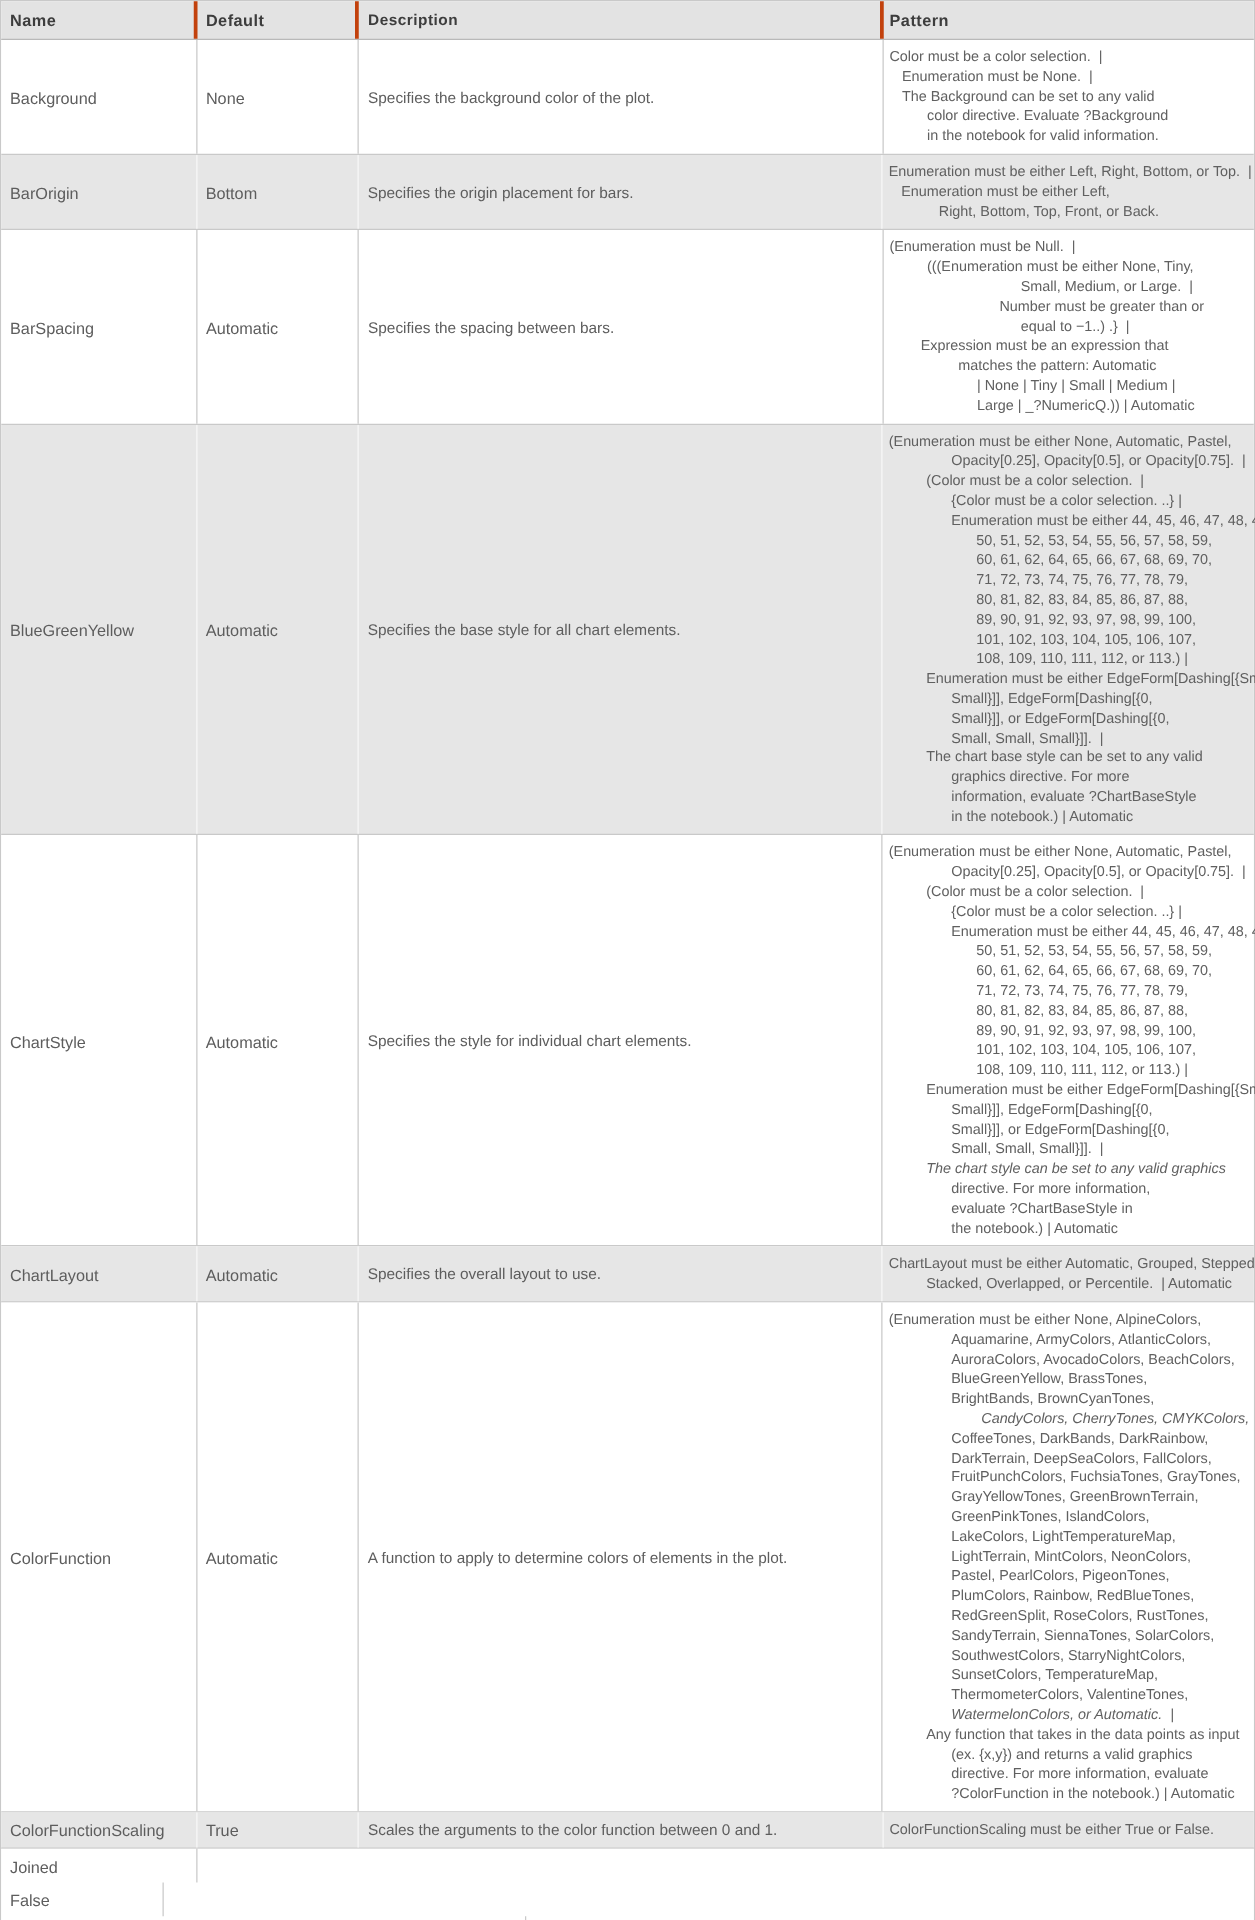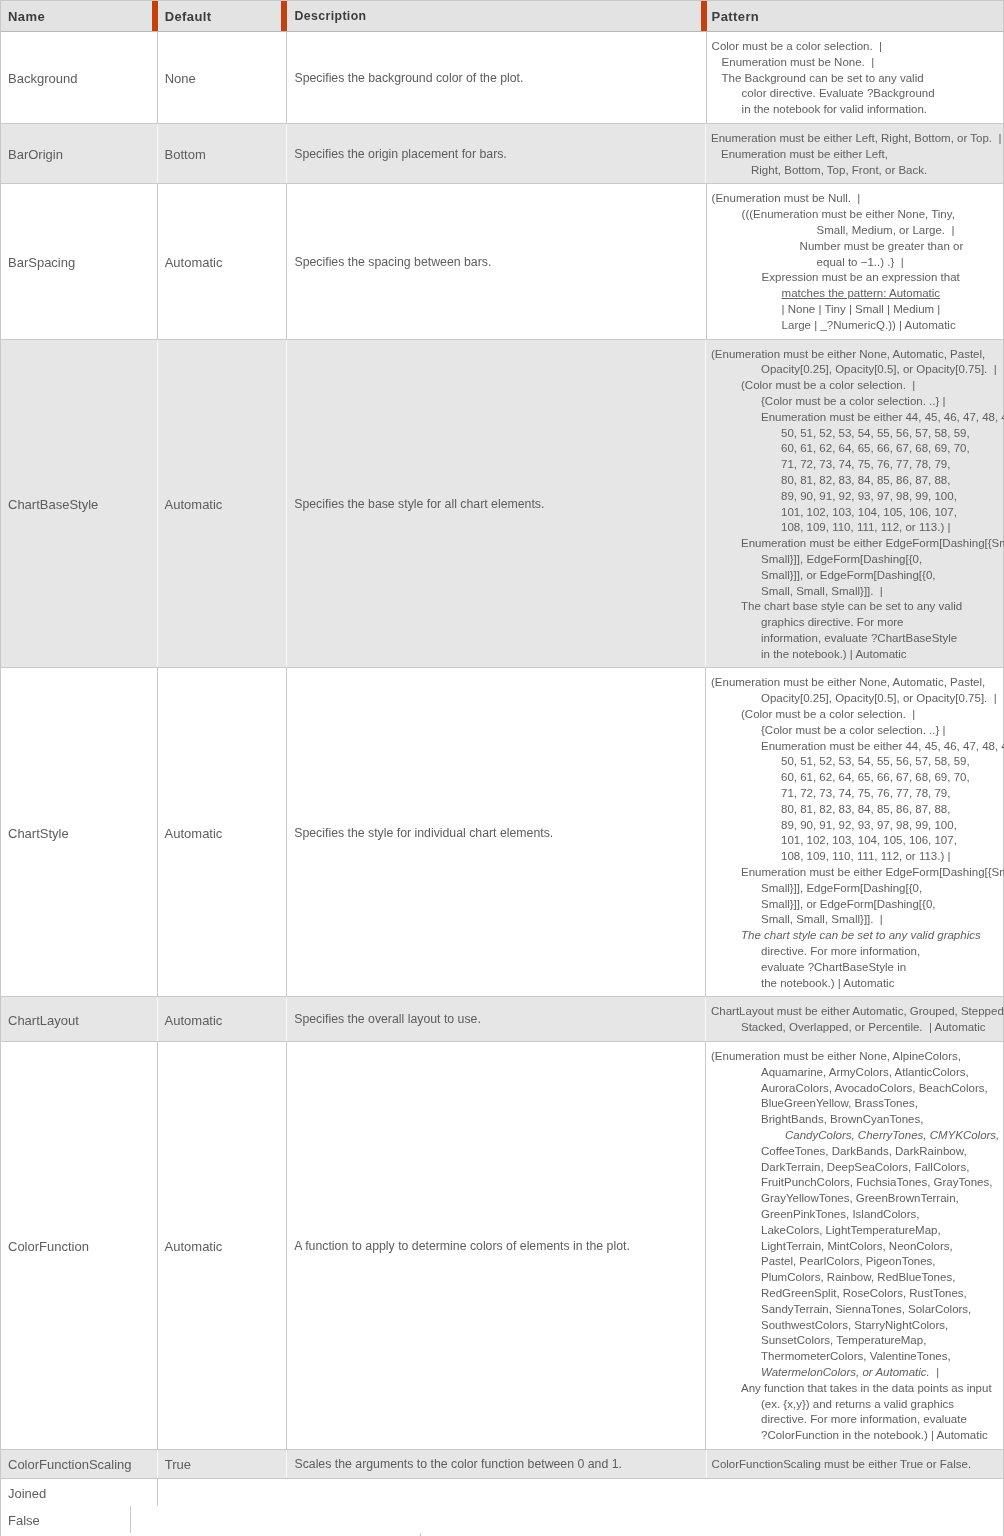--- a/index.html
+++ b/index.html
@@ -8,21 +8,21 @@
     width:1004px; box-sizing:border-box;
     border-top:1px solid #c9c9c9; border-left:1px solid #c9c9c9; border-right:1px solid #c9c9c9;
     border-bottom:2px solid #9b9b9b;
   }
   .hrow {
     display:flex; background:#e3e3e3; height:30px; align-items:center;
     border-bottom:1px solid #b9b9b9;
   }
   .hcell {
     box-sizing:border-box; font-weight:bold; color:#3d3d3d; font-size:13px;
-    letter-spacing:0.4px; padding:0 7px; border-right:6px solid #c2410c; height:30px;
+    letter-spacing:0.4px; padding:0 7px; border-right:3px solid #c2410c; height:30px;
     display:flex; align-items:center;
   }
   .row { display:flex; border-bottom:1px solid #c9c9c9; background:#ffffff; }
   .row:last-child { border-bottom:none;flex-direction:column; }
   .row.gray { background:#e6e6e6; }
   .cell {
     box-sizing:border-box; padding:7px 6px 5px 7px; color:#5d5d5d;
     border-right:1px solid #c9c9c9;
   }
   .row.gray .cell { border-right-color:#f8f8f8; }
@@ -76,28 +76,28 @@
         <div class="cell c-default vcen">Automatic</div>
         <div class="cell c-desc vcen">
           <div class="line" style="margin-left: 0px;">Specifies the spacing between bars.</div>
         </div>
         <div class="cell c-pattern">
           <div class="line" style="margin-left: 0px;">(Enumeration must be Null.  |</div>
           <div class="line" style="margin-left: 30px;">(((Enumeration must be either None, Tiny,</div>
           <div class="line" style="margin-left: 105px;">Small, Medium, or Large.  |</div>
           <div class="line" style="margin-left: 88px;">Number must be greater than or</div>
           <div class="line" style="margin-left: 105px;">equal to −1..) .}  |</div>
-          <div class="line" style="margin-left: 50px;">Expression must be an expression that</div>
-          <div class="line" style="margin-left: 70px; text-decoration: underline;">matches the pattern: Automatic</div>
+          <div class="line" style="margin-left: 25px;">Expression must be an expression that</div>
+          <div class="line" style="margin-left: 55px;">matches the pattern: Automatic</div>
           <div class="line" style="margin-left: 70px;">| None | Tiny | Small | Medium |</div>
           <div class="line" style="margin-left: 70px;">Large | _?NumericQ.)) | Automatic</div>
         </div>
       </div>
       <div class="row gray">
-        <div class="cell c-name vcen">ChartBaseStyle</div>
+        <div class="cell c-name vcen">BlueGreenYellow</div>
         <div class="cell c-default vcen">Automatic</div>
         <div class="cell c-desc vcen">
           <div class="line" style="margin-left: 0px;">Specifies the base style for all chart elements.</div>
         </div>
         <div class="cell c-pattern">
           <div class="line" style="margin-left: 0px;">(Enumeration must be either None, Automatic, Pastel,</div>
           <div class="line" style="margin-left: 50px;">Opacity[0.25], Opacity[0.5], or Opacity[0.75].  |</div>
           <div class="line" style="margin-left: 30px;">(Color must be a color selection.  |</div>
           <div class="line" style="margin-left: 50px;">{Color must be a color selection. ..} |</div>
           <div class="line" style="margin-left: 50px;">Enumeration must be either 44, 45, 46, 47, 48, 49,</div>

